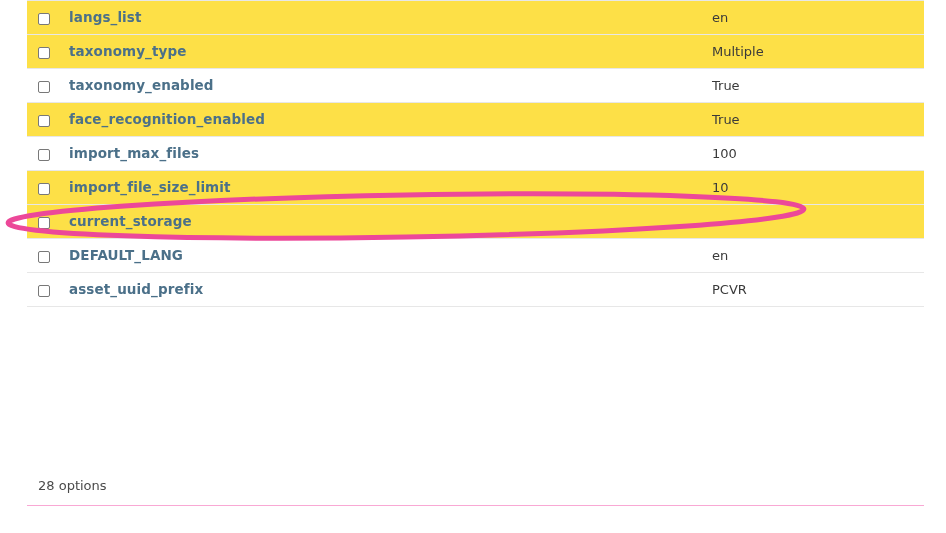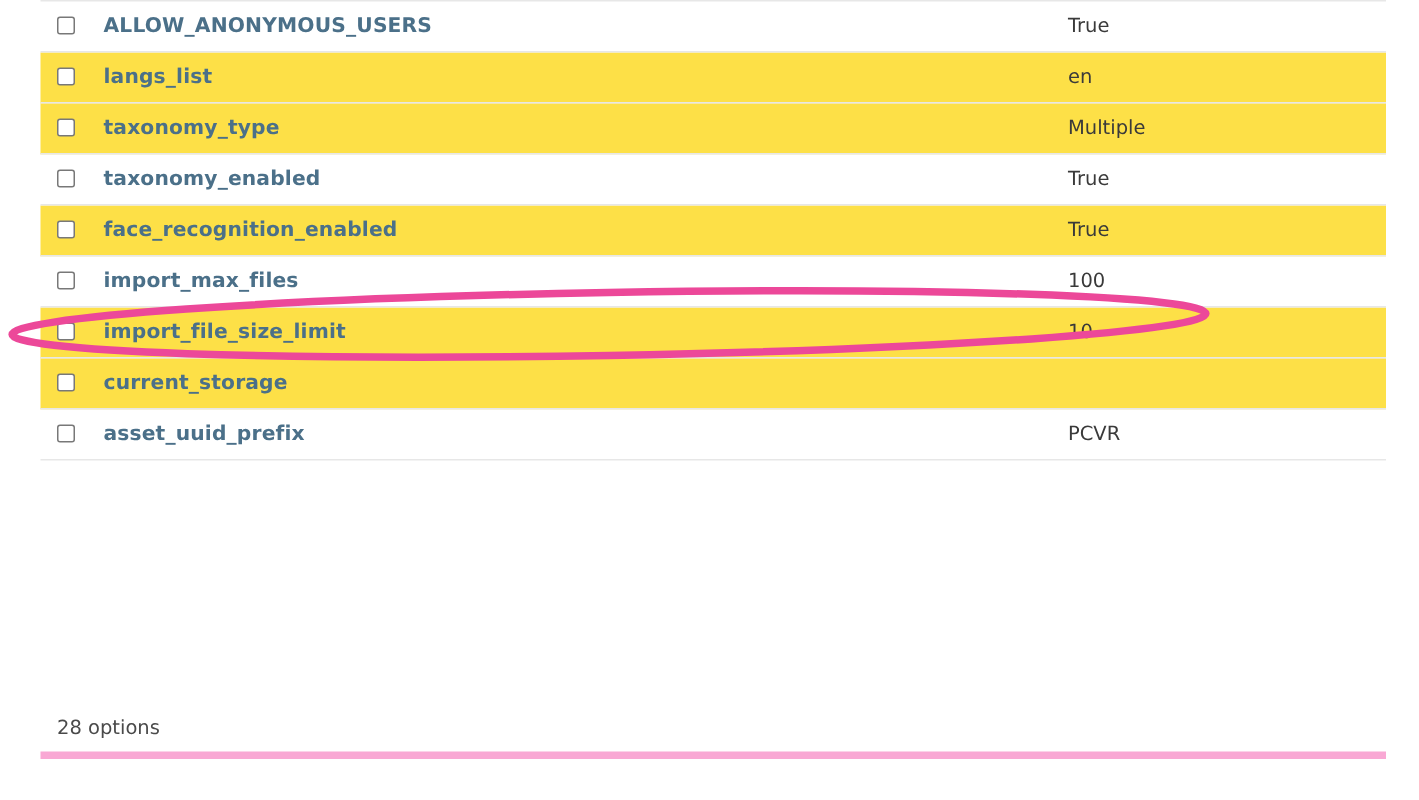--- a/index.html
+++ b/index.html
@@ -97,21 +97,21 @@
     padding-left: 2px;
   }
 
   
   .footer {
     position: absolute;
     left: 27px;
     top: 467px;
     width: 897px;
     height: 39px;
-    border-bottom: 5px solid #f9a8d4;
+    border-bottom: 1px solid #f9a8d4;
     background: #ffffff;
     box-sizing: border-box;
   }
   .footer-count {
     position: absolute;
     left: 11px;
     top: 11px;
     font-size: 13px;
     color: #4a4a4a;
   }
@@ -128,118 +128,118 @@
 </style>
 </head>
 <body>
 
 <div class="page">
 
   <div class="table-wrap">
     <table class="options-table">
       <tbody>
 
-        <tr class="row-odd">
-          <td class="col-check">
-            <input type="checkbox" class="cb" style="">
-          </td>
-          <td class="col-name">
-            <a class="opt-link" href="#">ALLOW_ANONYMOUS_USERS</a>
+
+        <tr class="row-even">
+          <td class="col-check">
+            <input type="checkbox" class="cb" style="">
+          </td>
+          <td class="col-name">
+            <a class="opt-link" href="#">langs_list</a>
+          </td>
+          <td class="col-value">
+            <span class="opt-value">en</span>
+          </td>
+        </tr>
+
+
+        <tr class="row-even">
+          <td class="col-check">
+            <input type="checkbox" class="cb" style="">
+          </td>
+          <td class="col-name">
+            <a class="opt-link" href="#">taxonomy_type</a>
+          </td>
+          <td class="col-value">
+            <span class="opt-value">Multiple</span>
+          </td>
+        </tr>
+
+        <tr class="row-odd">
+          <td class="col-check">
+            <input type="checkbox" class="cb" style="">
+          </td>
+          <td class="col-name">
+            <a class="opt-link" href="#">taxonomy_enabled</a>
           </td>
           <td class="col-value">
             <span class="opt-value">True</span>
           </td>
         </tr>
 
         <tr class="row-even">
           <td class="col-check">
             <input type="checkbox" class="cb" style="">
           </td>
           <td class="col-name">
-            <a class="opt-link" href="#">langs_list</a>
+            <a class="opt-link" href="#">face_recognition_enabled</a>
+          </td>
+          <td class="col-value">
+            <span class="opt-value">True</span>
+          </td>
+        </tr>
+
+        <tr class="row-odd">
+          <td class="col-check">
+            <input type="checkbox" class="cb" style="">
+          </td>
+          <td class="col-name">
+            <a class="opt-link" href="#">import_max_files</a>
+          </td>
+          <td class="col-value">
+            <span class="opt-value">100</span>
+          </td>
+        </tr>
+
+        <tr class="row-even">
+          <td class="col-check">
+            <input type="checkbox" class="cb" style="">
+          </td>
+          <td class="col-name">
+            <a class="opt-link" href="#">import_file_size_limit</a>
+          </td>
+          <td class="col-value">
+            <span class="opt-value">10</span>
+          </td>
+        </tr>
+
+
+        <tr class="row-even">
+          <td class="col-check">
+            <input type="checkbox" class="cb" style="">
+          </td>
+          <td class="col-name">
+            <a class="opt-link" href="#">current_storage</a>
+          </td>
+          <td class="col-value">
+            <span class="opt-value"></span>
+          </td>
+        </tr>
+
+        <tr class="row-odd">
+          <td class="col-check">
+            <input type="checkbox" class="cb" style="">
+          </td>
+          <td class="col-name">
+            <a class="opt-link" href="#">DEFAULT_LANG</a>
           </td>
           <td class="col-value">
             <span class="opt-value">en</span>
           </td>
         </tr>
-
-
-        <tr class="row-even">
-          <td class="col-check">
-            <input type="checkbox" class="cb" style="">
-          </td>
-          <td class="col-name">
-            <a class="opt-link" href="#">taxonomy_type</a>
-          </td>
-          <td class="col-value">
-            <span class="opt-value">Multiple</span>
-          </td>
-        </tr>
-
-        <tr class="row-odd">
-          <td class="col-check">
-            <input type="checkbox" class="cb" style="">
-          </td>
-          <td class="col-name">
-            <a class="opt-link" href="#">taxonomy_enabled</a>
-          </td>
-          <td class="col-value">
-            <span class="opt-value">True</span>
-          </td>
-        </tr>
-
-        <tr class="row-even">
-          <td class="col-check">
-            <input type="checkbox" class="cb" style="">
-          </td>
-          <td class="col-name">
-            <a class="opt-link" href="#">face_recognition_enabled</a>
-          </td>
-          <td class="col-value">
-            <span class="opt-value">True</span>
-          </td>
-        </tr>
-
-        <tr class="row-odd">
-          <td class="col-check">
-            <input type="checkbox" class="cb" style="">
-          </td>
-          <td class="col-name">
-            <a class="opt-link" href="#">import_max_files</a>
-          </td>
-          <td class="col-value">
-            <span class="opt-value">100</span>
-          </td>
-        </tr>
-
-        <tr class="row-even">
-          <td class="col-check">
-            <input type="checkbox" class="cb" style="">
-          </td>
-          <td class="col-name">
-            <a class="opt-link" href="#">import_file_size_limit</a>
-          </td>
-          <td class="col-value">
-            <span class="opt-value">10</span>
-          </td>
-        </tr>
-
-
-        <tr class="row-even">
-          <td class="col-check">
-            <input type="checkbox" class="cb" style="">
-          </td>
-          <td class="col-name">
-            <a class="opt-link" href="#">current_storage</a>
-          </td>
-          <td class="col-value">
-            <span class="opt-value"></span>
-          </td>
-        </tr>
-
 
 
         <tr class="row-odd">
           <td class="col-check">
             <input type="checkbox" class="cb" style="">
           </td>
           <td class="col-name">
             <a class="opt-link" href="#">asset_uuid_prefix</a>
           </td>
           <td class="col-value">

